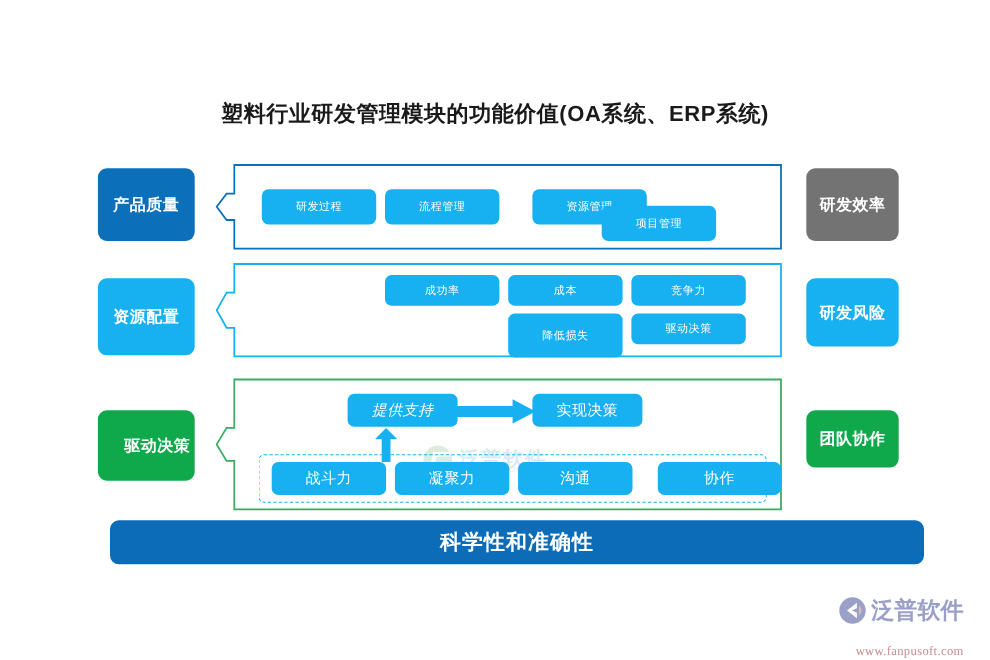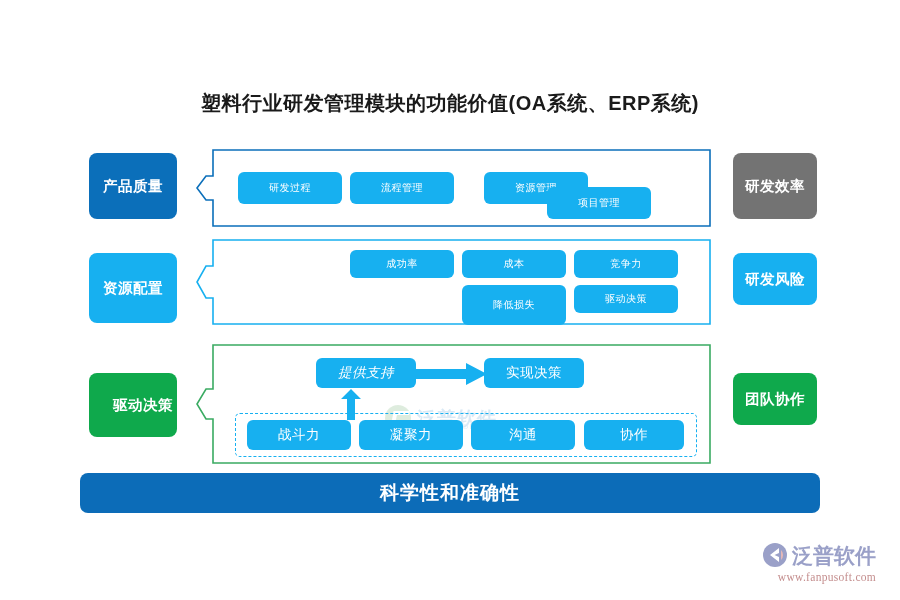--- a/index.html
+++ b/index.html
@@ -96,20 +96,21 @@
     border-radius: 8px;
     background: #0c6cb8;
     color: #ffffff;
     font-size: 19px;
     font-weight: 700;
     display: flex;
     align-items: center;
     justify-content: center;
     letter-spacing: 1px;
     box-sizing: border-box;
+    margin-left: 20px;
   }
 
   
   .watermark {
     position: absolute;
     left: 385px;
     top: 398px;
     width: 200px;
     height: 40px;
     display: flex;
@@ -173,21 +174,21 @@
     flex: none;
   }
   .logo-name {
     font-size: 21px;
     font-weight: 700;
     color: #9aa0c8;
     letter-spacing: 0px;
     line-height: 1;
   }
   .logo-url {
-    margin-top: 3px;
+    margin-top: 18px;
     font-size: 11.5px;
     color: #c48e8e;
     letter-spacing: 0.3px;
     font-family: "Liberation Serif", "DejaVu Serif", serif;
     text-align: center;
     width: 130px;
   }
 </style>
 </head>
 <body>
@@ -222,21 +223,21 @@
   </div>
 
   <svg class="notch-svg" style="left:196px; top:238px;" width="516" height="88" viewBox="0 0 516 88">
     <path d="M 17 2 L 514 2 L 514 86 L 17 86 L 17 60 L 10 60 L 1 44 L 10 28 L 17 28 Z" fill="none" stroke="#17b0f0" stroke-width="1.6"></path>
   </svg>
 
   <div class="pillar" style="left:89px; top:253px; width:88px; height:70px; background:#17b0f0;">
     <span>资源配置</span>
   </div>
 
-  <div class="pillar" style="left:733px; top:253px; width:84px; height:52px; background:#17b0f0;">
+  <div class="pillar" style="left:733px; top:253px; width:84px; height:62px; background:#17b0f0;">
     <span>研发风险</span>
   </div>
 
   <div class="chip" style="left:350px; top:250px; width:104px; height:28px;">
     <span>成功率</span>
   </div>
   <div class="chip" style="left:462px; top:250px; width:104px; height:28px;">
     <span>成本</span>
   </div>
   <div class="chip" style="left:574px; top:250px; width:104px; height:28px;">
@@ -288,21 +289,21 @@
 
   <div class="chip light" style="left:247px; top:420px; width:104px; height:30px;">
     <span>战斗力</span>
   </div>
   <div class="chip light" style="left:359px; top:420px; width:104px; height:30px;">
     <span>凝聚力</span>
   </div>
   <div class="chip light" style="left:471px; top:420px; width:104px; height:30px;">
     <span>沟通</span>
   </div>
-  <div class="chip light" style="left:584px; top:420px; width:100px; height:30px;align-items:center;">
+  <div class="chip light" style="left:598px; top:420px; width:112px; height:30px;align-items:center;">
     <span>协作</span>
   </div>
 
   <div class="banner" style="left:80px; top:473px; width:740px; height:40px;">
     <span>科学性和准确性</span>
   </div>
 
   <div class="logo">
     <div class="logo-row">
       <div class="logo-mark">

